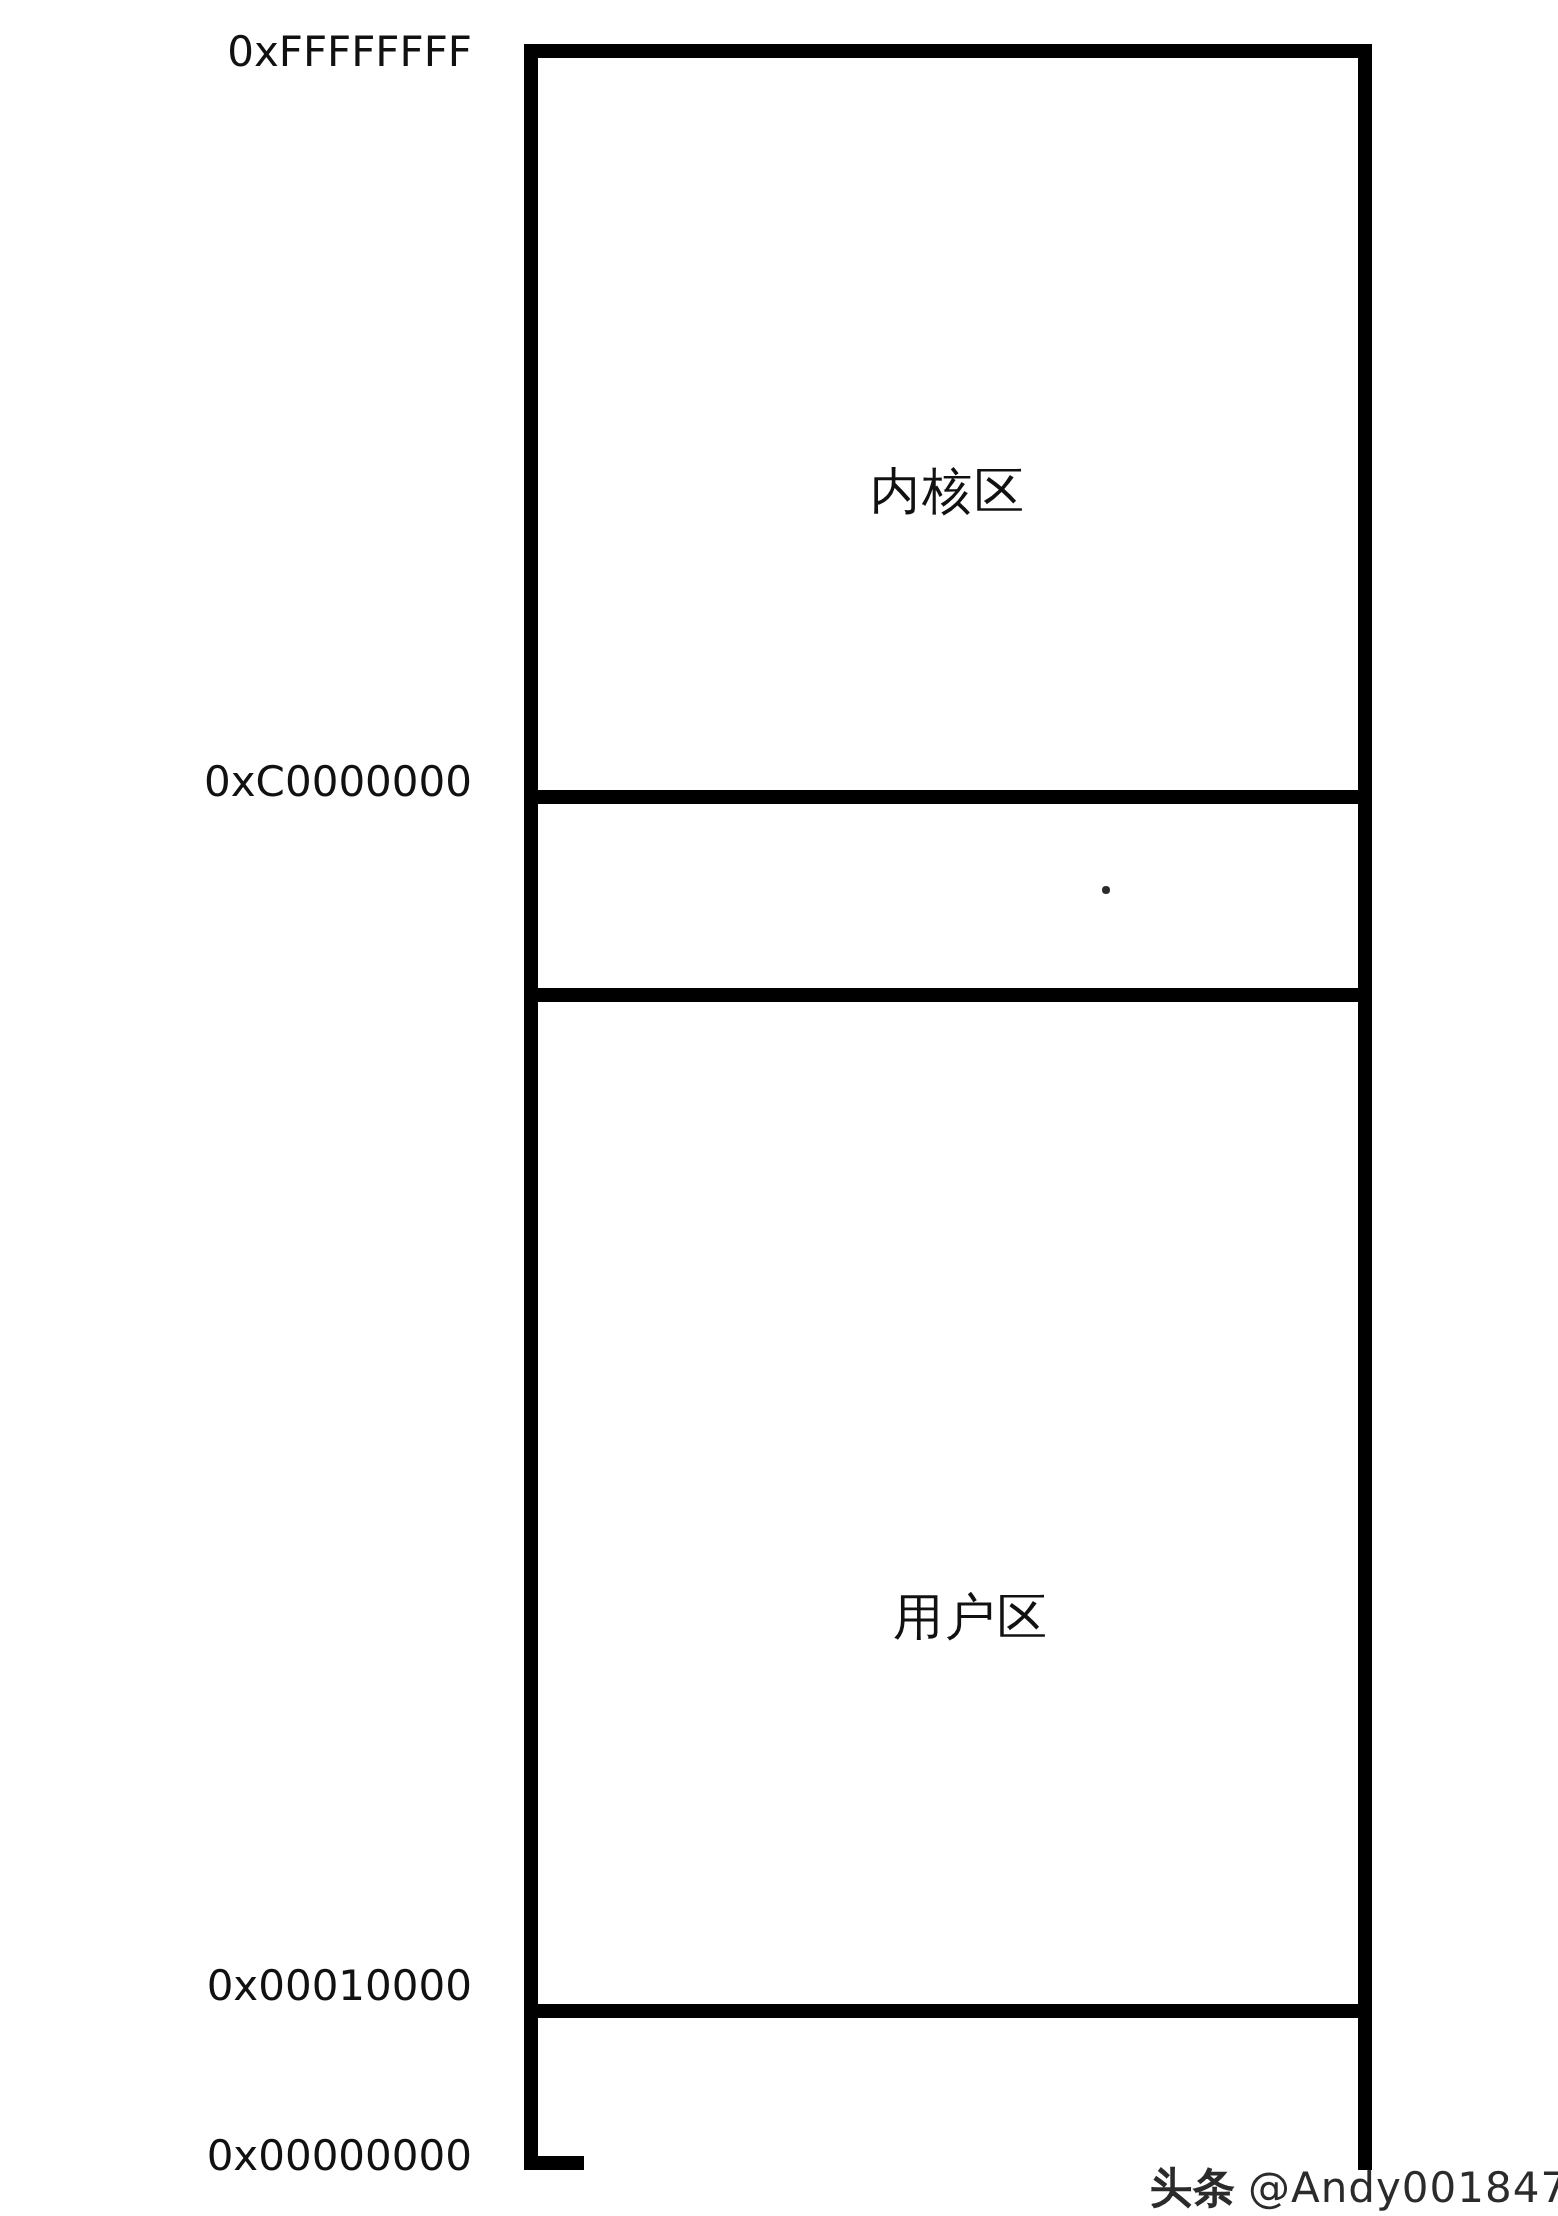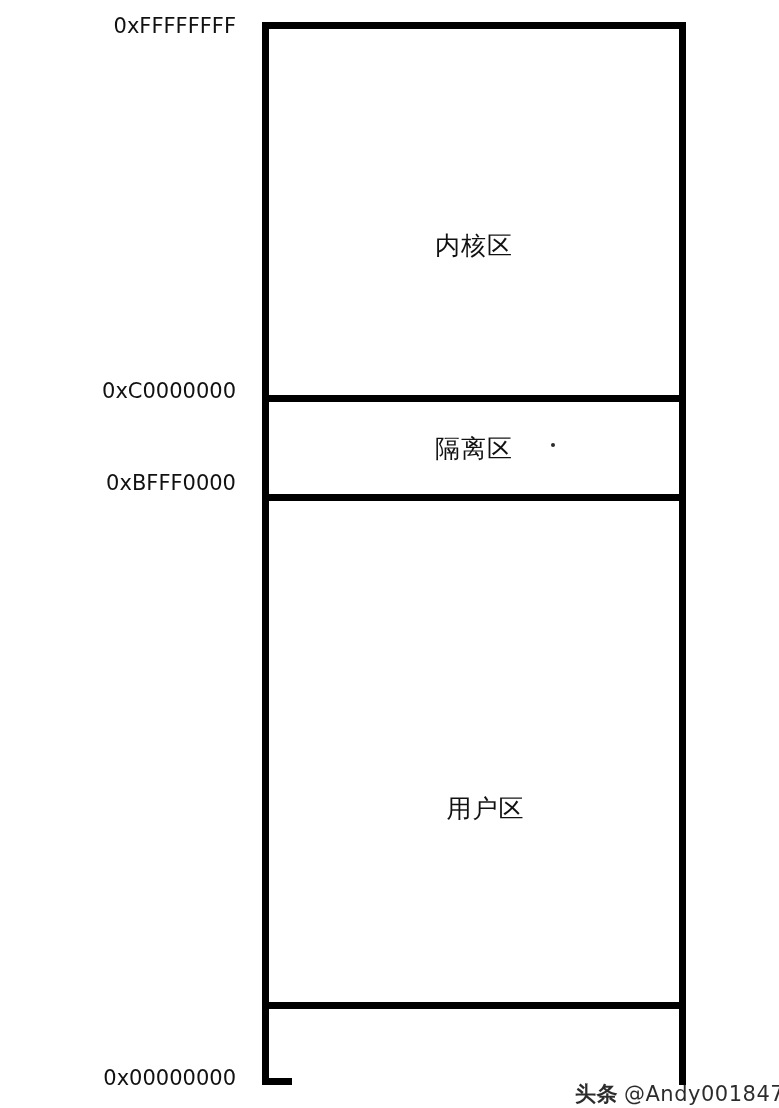--- a/index.html
+++ b/index.html
@@ -104,36 +104,33 @@
 </style>
 </head>
 <body>
 
 <div id="diagram-root">
 
   <div class="addr-label" style="top:16px;">0xFFFFFFFF</div>
 
   <div class="addr-label" style="top:381px;">0xC0000000</div>
 
-  <div class="addr-label" style="top:473px;">0xBFFF0000</div>
 
+  <div class="addr-label" style="top:983px;">0x00010000</div>
 
   <div class="addr-label" style="top:1068px;">0x00000000</div>
 
   <div id="memory-box">
 
     <div class="region" style="top:0px; height:432px;justify-content:center;">
       <span class="region-label">内核区</span>
     </div>
 
     <div class="divider" style="top:366px;"></div>
 
-    <div class="region" style="top:373px; height:92px;">
-      <span class="region-label">隔离区</span>
-    </div>
 
     <div class="divider" style="top:465px;"></div>
 
     <div class="region" style="top:472px; height:615px;margin-left:23px;">
       <span class="region-label">用户区</span>
     </div>
 
     <div class="divider" style="top:973px;"></div>
 
 

